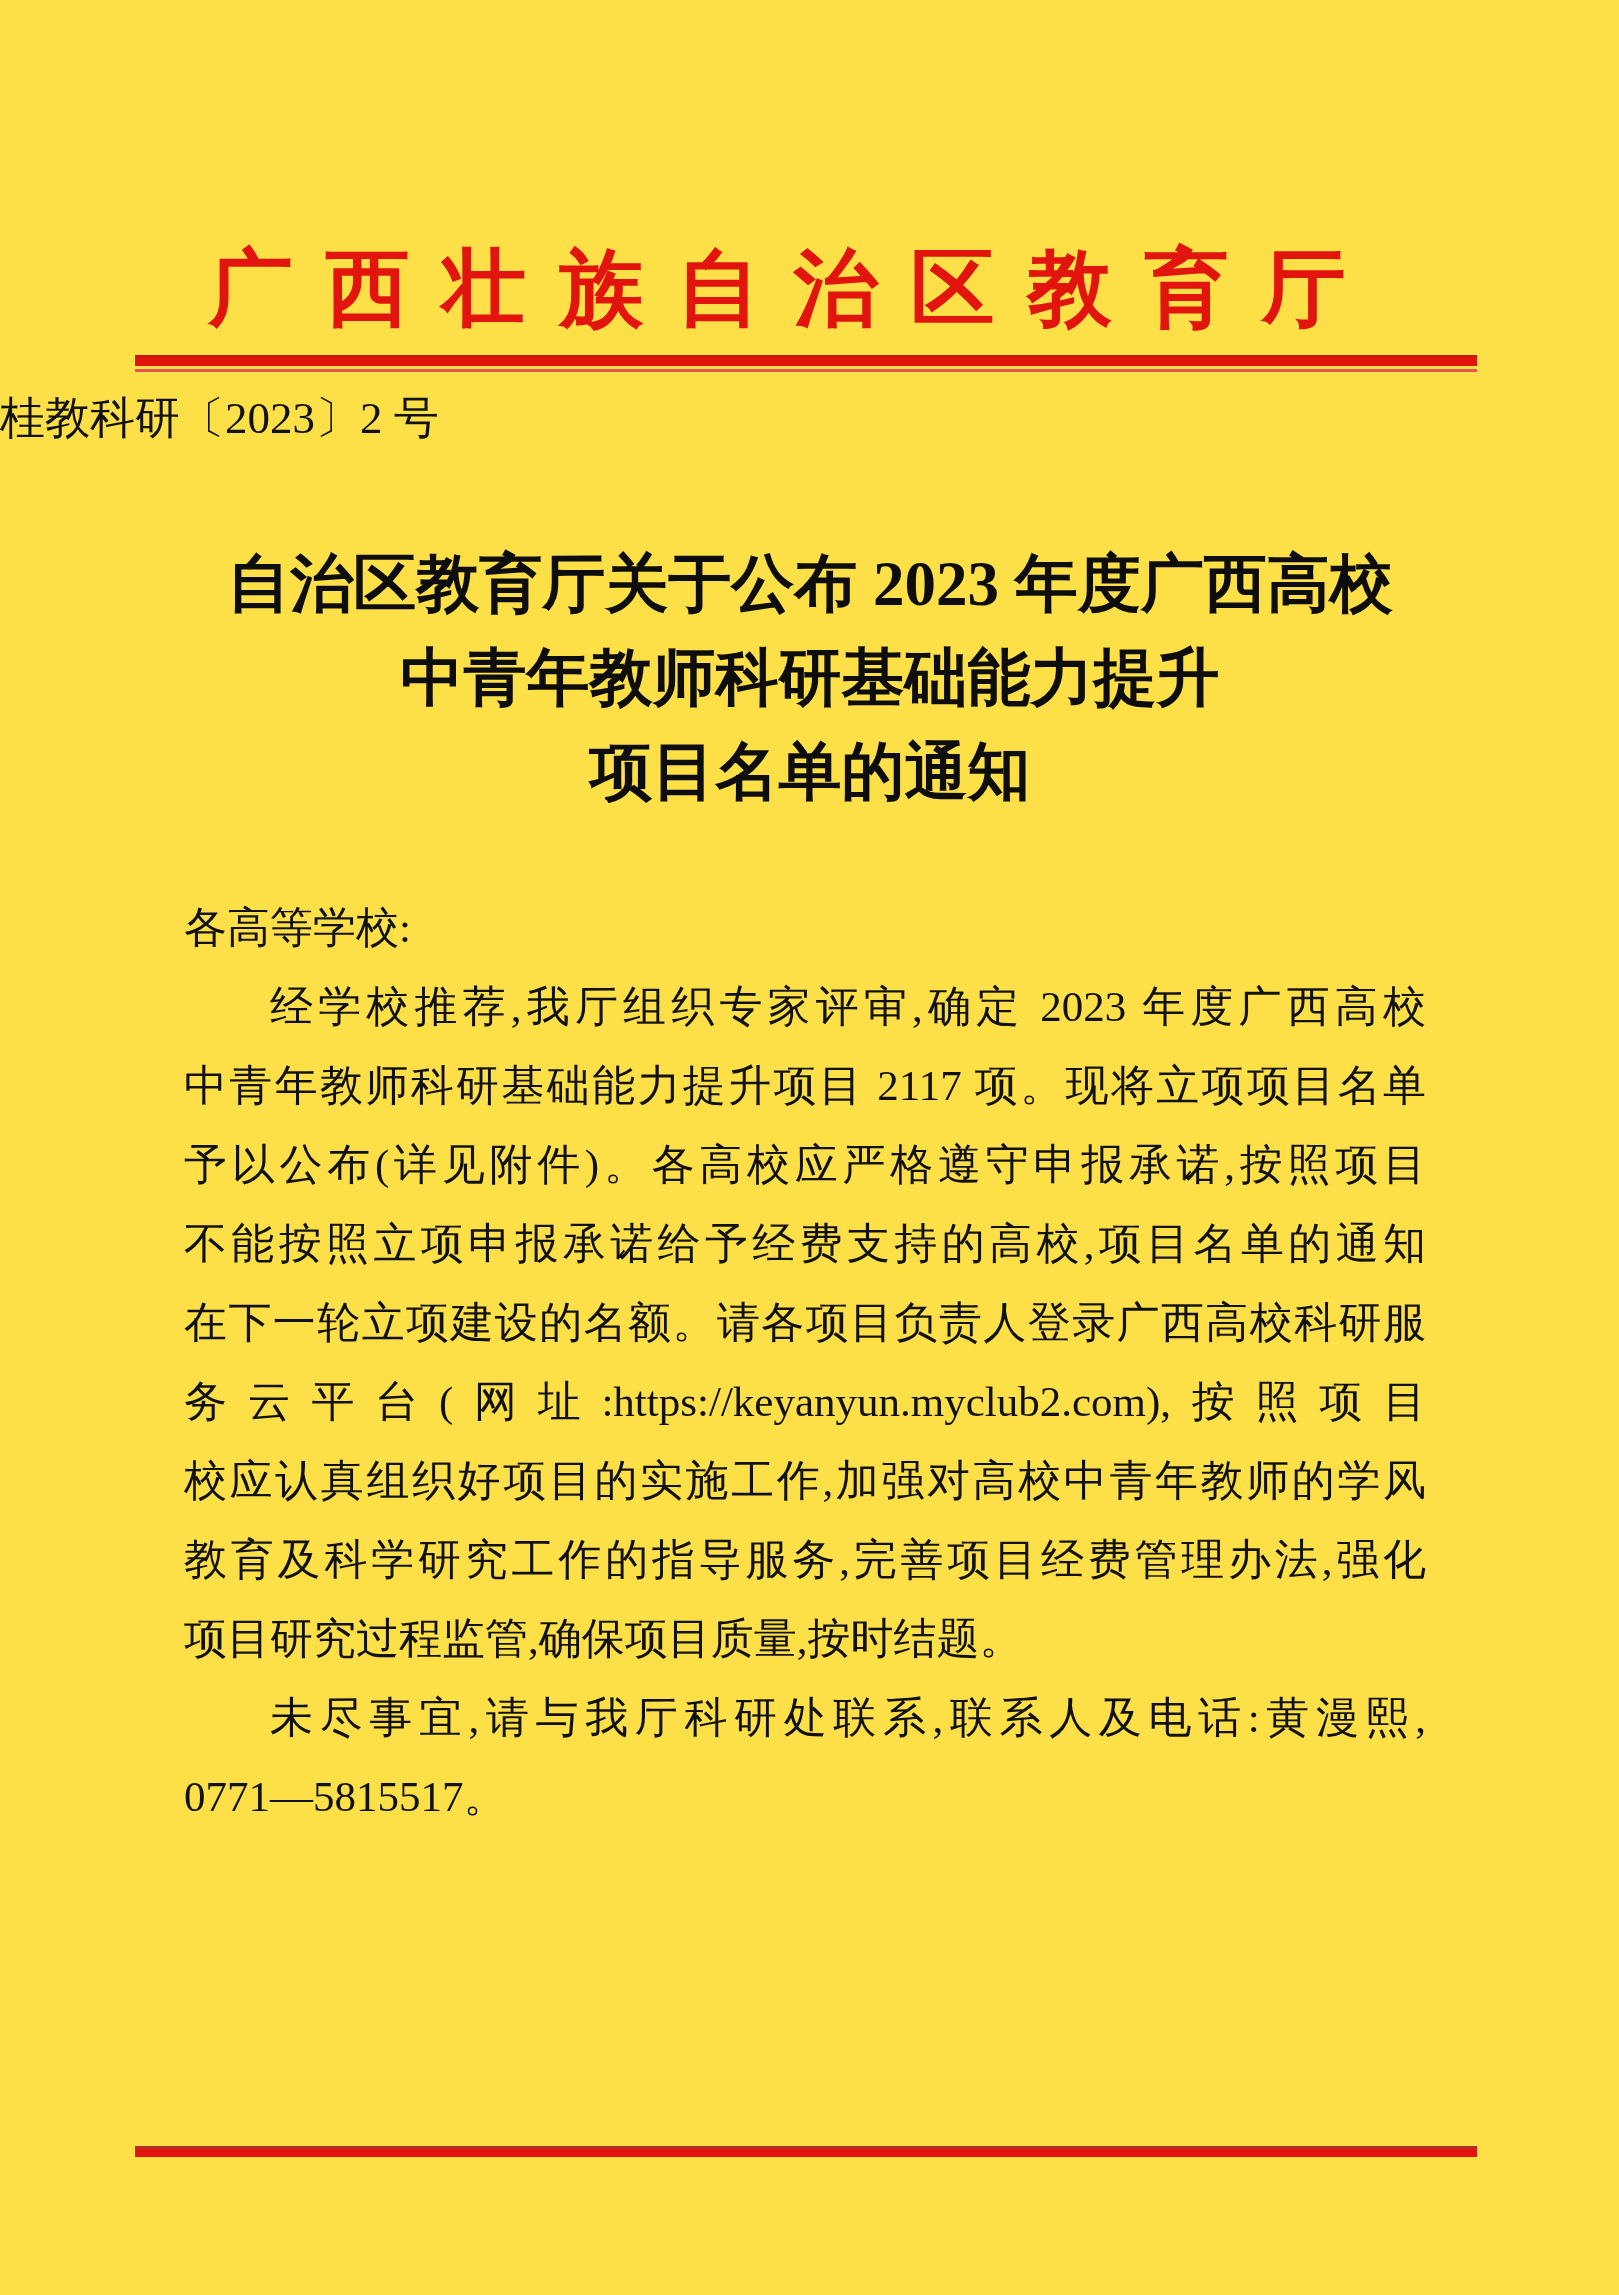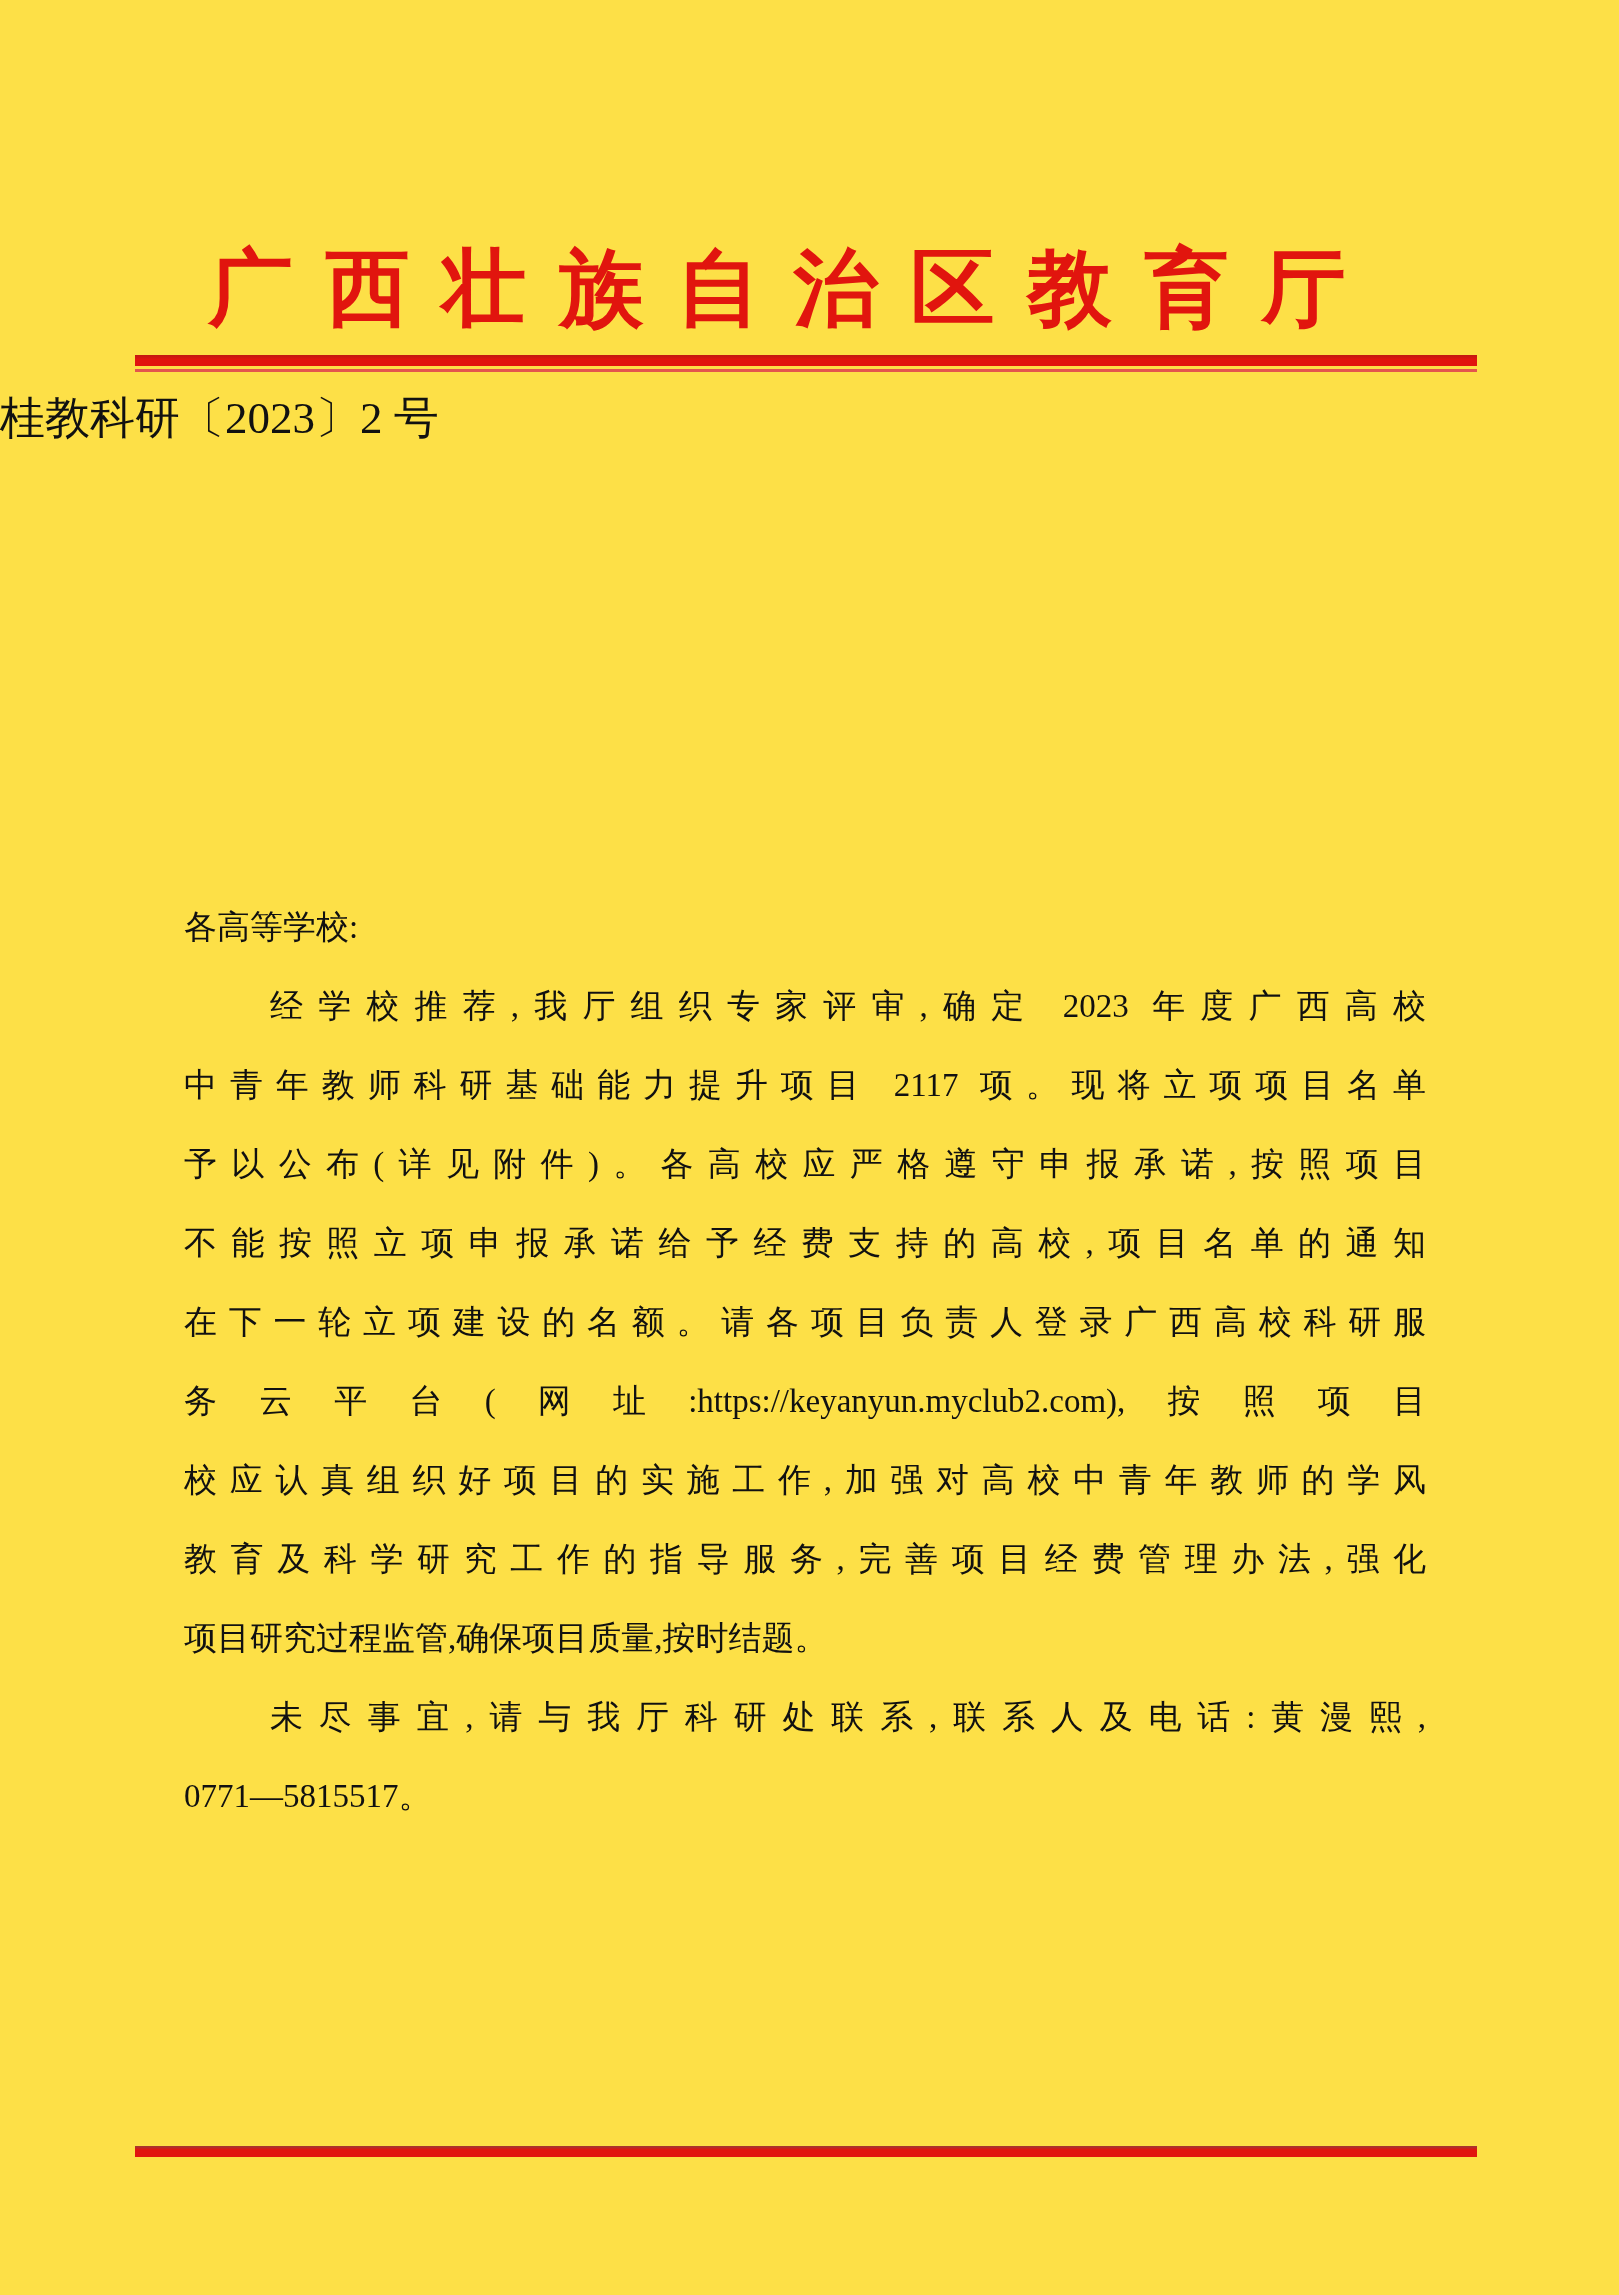--- a/index.html
+++ b/index.html
@@ -76,21 +76,21 @@
     color: #0d0d0d;
     font-family: "Liberation Serif", serif;
   }
 
   
   .body-block {
     position: absolute;
     top: 888px;
     left: 184px;
     width: 1242px;
-    font-size: 33px;
+    font-size: 43px;
     line-height: 79px;
     color: #111111;
   }
   .line { width: 1242px; }
   .fill {
     text-align: justify;
     text-align-last: justify;
     text-justify: inter-ideograph;
   }
   .indent { text-indent: 86px; }
@@ -112,20 +112,25 @@
 
   <div class="agency">广西壮族自治区教育厅</div>
 
   <div class="rule-top">
     <div class="bar"></div>
     <div class="thin"></div>
   </div>
 
   <div class="doc-number">桂教科研〔2023〕2 号</div>
 
+  <div class="title-block">
+    <div class="title-line">自治区教育厅关于公布 2023 年度广西高校</div>
+    <div class="title-line">中青年教师科研基础能力提升</div>
+    <div class="title-line">项目名单的通知</div>
+  </div>
 
   <div class="body-block">
     <div class="line">各高等学校:</div>
     <div class="line fill indent">经学校推荐,我厅组织专家评审,确定 2023 年度广西高校</div>
     <div class="line fill">中青年教师科研基础能力提升项目 2117 项。现将立项项目名单</div>
     <div class="line fill">予以公布(详见附件)。各高校应严格遵守申报承诺,按照项目</div>
     <div class="line fill">不能按照立项申报承诺给予经费支持的高校,项目名单的通知</div>
     <div class="line fill">在下一轮立项建设的名额。请各项目负责人登录广西高校科研服</div>
     <div class="line fill">务云平台(网址:https://keyanyun.myclub2.com),按照项目</div>
     <div class="line fill">校应认真组织好项目的实施工作,加强对高校中青年教师的学风</div>

